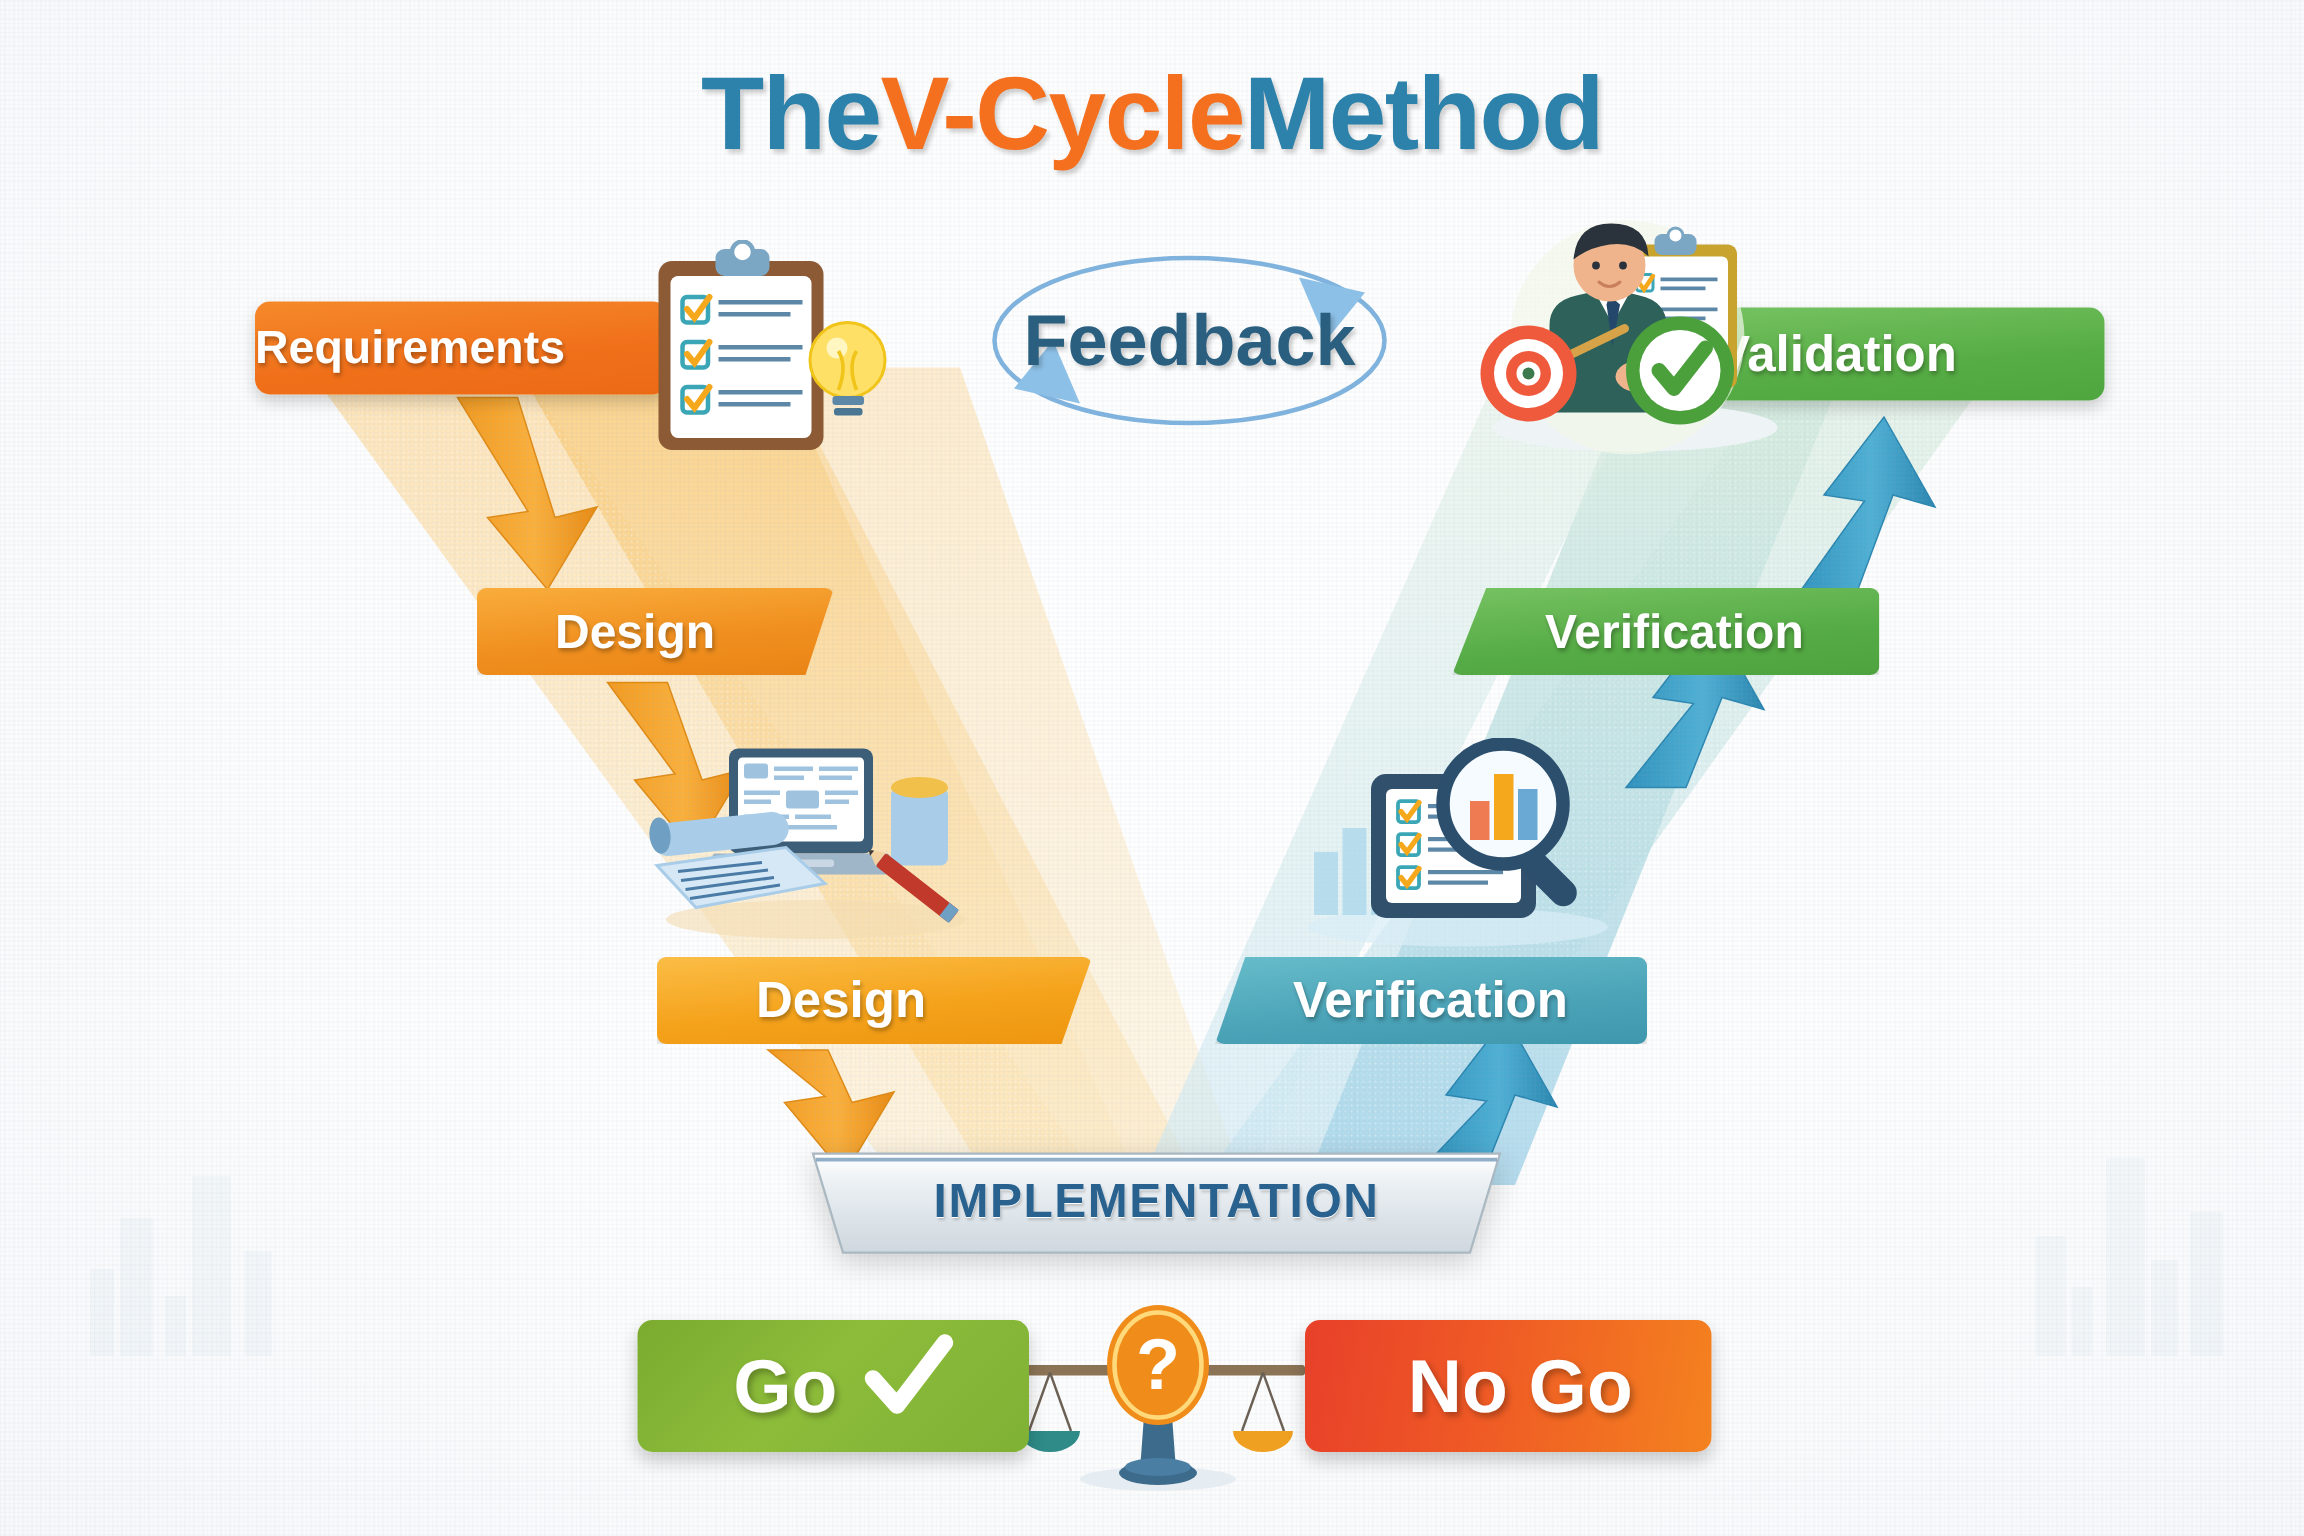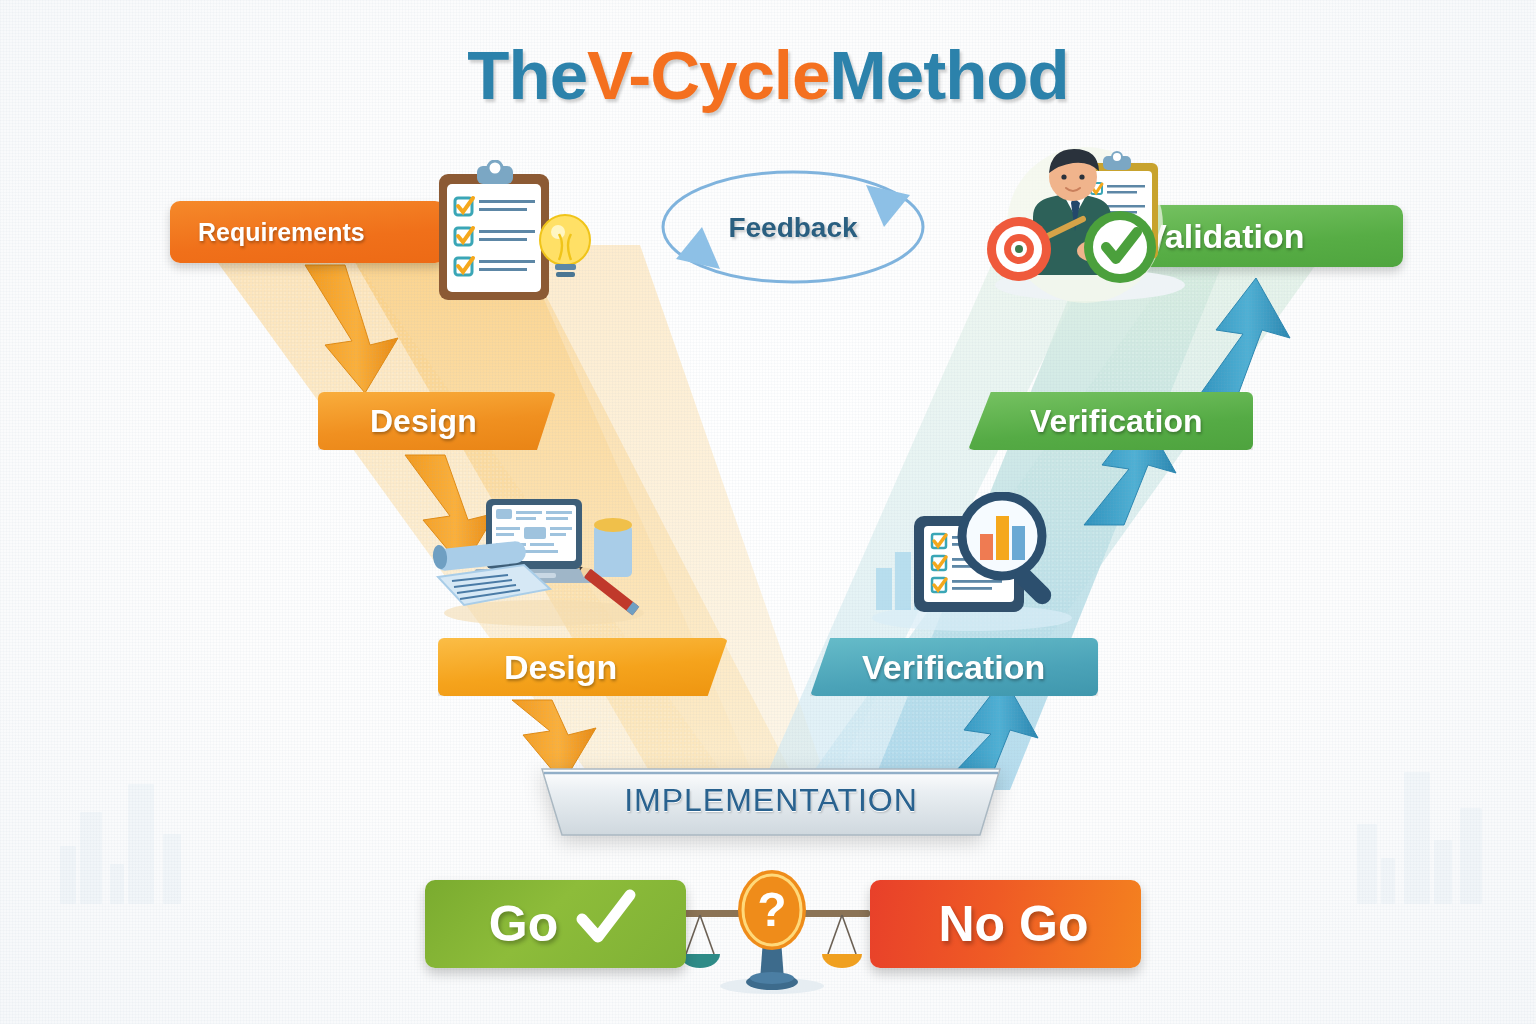--- a/index.html
+++ b/index.html
@@ -52,31 +52,31 @@
   }
   .ribbon .lbl{width:100%;}
 
   
   #feedback{
     position:absolute;left:648px;top:165px;width:290px;height:125px;
   }
   #feedback .fb-text{
     position:absolute;left:0;top:0;width:100%;height:100%;
     display:flex;align-items:center;justify-content:center;
-    font-size:28px;font-weight:bold;color:#2a5f80;
+    font-size:48px;font-weight:bold;color:#2a5f80;
     text-shadow:2px 2px 3px rgba(0,0,0,.20);
   }
 
   
   #implementation{
     position:absolute;left:536px;top:765px;width:470px;height:70px;
   }
   #implementation .impl-label{
     position:absolute;inset:0;display:flex;align-items:center;justify-content:center;
-    font-size:32px;font-weight:normal;letter-spacing:1px;color:#29628f;
+    font-size:32px;font-weight:bold;letter-spacing:1px;color:#29628f;
     text-shadow:0 1px 0 #ffffff, 1px 2px 2px rgba(0,0,0,.18);
   }
 
   
   #decision{position:absolute;left:0;top:868px;width:100%;height:130px;}
   .decbox{
     position:absolute;top:12px;height:88px;border-radius:10px;
     display:flex;align-items:center;justify-content:center;
     color:#fff;font-weight:bold;font-size:50px;
     text-shadow:2px 3px 4px rgba(0,0,0,.28);
@@ -172,22 +172,22 @@
       <path d="M952,775 L992,775 L1010,730 L1038,738 L1004,678 L964,730 L991,734 Z" fill="url(#gArrBlue)" stroke="#2a86b0" stroke-width="1"></path>
     </g>
   </svg>
 
   <div id="texture"></div>
 
   <div id="title">
     <span class="w t-blue">The </span><span class="w t-orange">V-Cycle</span><span class="w t-blue"> Method</span>
   </div>
 
-  <div class="ribbon" style="left:170px;top:201px;width:275px;height:62px;font-size:25px;
-              padding-left:28px;border-radius:10px 10px 10px 10px;
+  <div class="ribbon" style="left:170px;top:201px;width:275px;height:62px;font-size:31px;
+              border-radius:10px 10px 10px 10px;
               background:linear-gradient(175deg,#f5892a 0%,#f0701a 60%,#ed6a15 100%);">
     <span class="lbl">Requirements</span>
   </div>
 
   <svg class="illus" style="left:425px;top:160px;" width="170" height="150" viewBox="0 0 170 150">
     <rect x="14" y="14" width="110" height="126" rx="9" fill="#8c5a34"></rect>
     <rect x="22" y="24" width="94" height="108" rx="5" fill="#ffffff"></rect>
     <rect x="52" y="6" width="36" height="18" rx="6" fill="#7ba7c4"></rect>
     <circle cx="70" cy="8" r="7" fill="#ffffff" stroke="#7ba7c4" stroke-width="3"></circle>
     <g>

